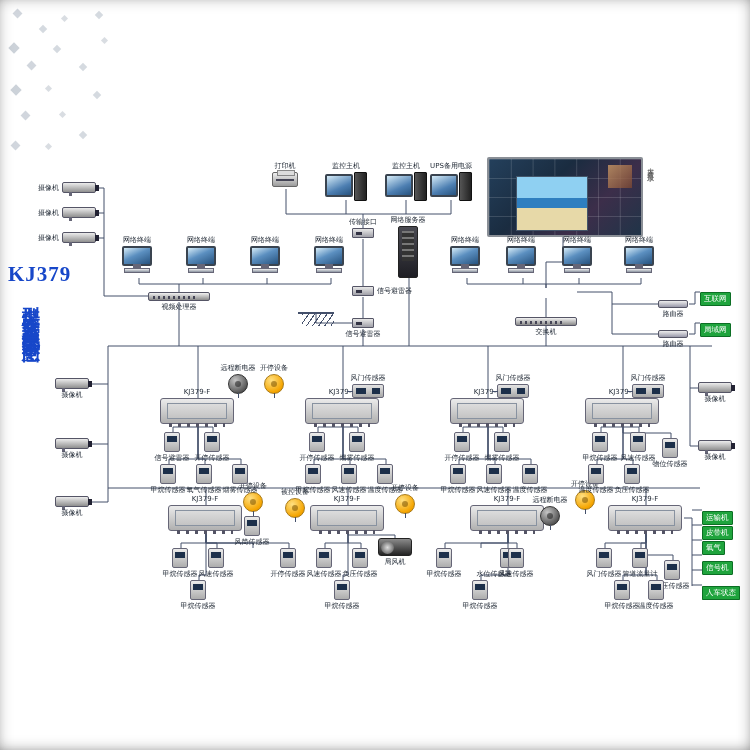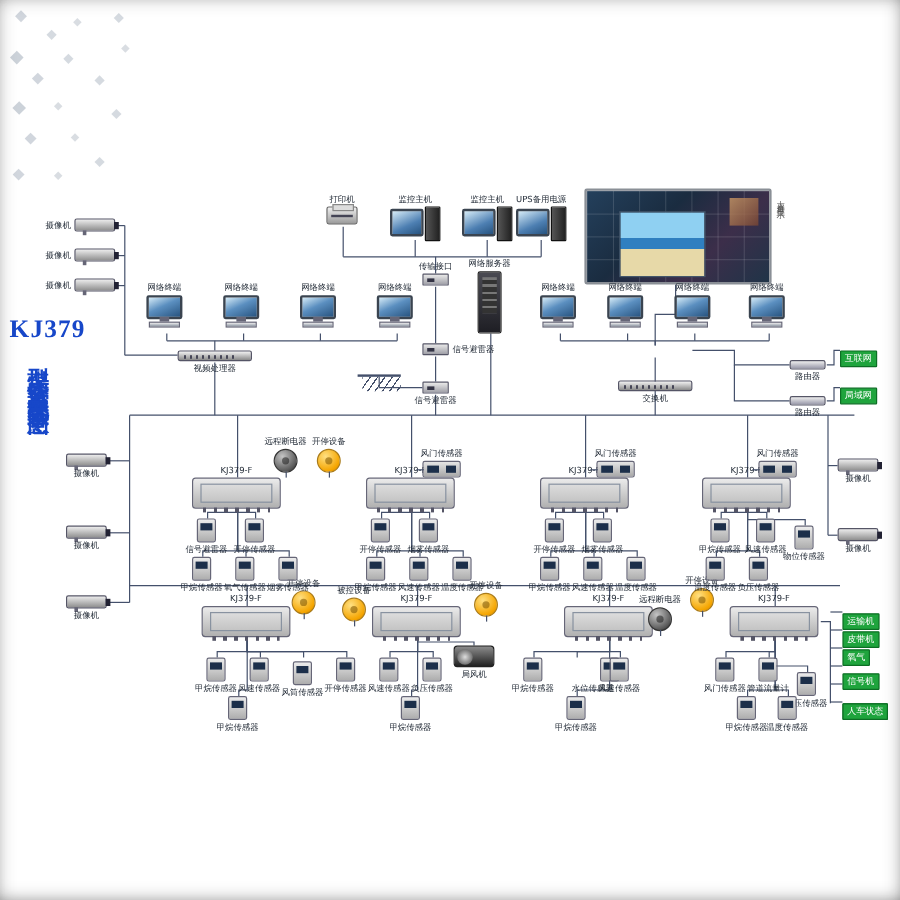--- a/index.html
+++ b/index.html
@@ -504,21 +504,21 @@
         <div class="dlabel lab-bottom">物位传感器</div>
       </div>
       <div class="node" style="left: 172px; top: 548px;">
         <div class="dev sensor"></div>
         <div class="dlabel lab-bottom">甲烷传感器</div>
       </div>
       <div class="node" style="left: 208px; top: 548px;">
         <div class="dev sensor"></div>
         <div class="dlabel lab-bottom">风速传感器</div>
       </div>
-      <div class="node" style="left: 244px; top: 551px;">
+      <div class="node" style="left: 244px; top: 516px;">
         <div class="dev sensor"></div>
         <div class="dlabel lab-bottom">风筒传感器</div>
       </div>
       <div class="node" style="left: 280px; top: 548px;">
         <div class="dev sensor"></div>
         <div class="dlabel lab-bottom">开停传感器</div>
       </div>
       <div class="node" style="left: 190px; top: 580px;">
         <div class="dev sensor"></div>
         <div class="dlabel lab-bottom">甲烷传感器</div>

